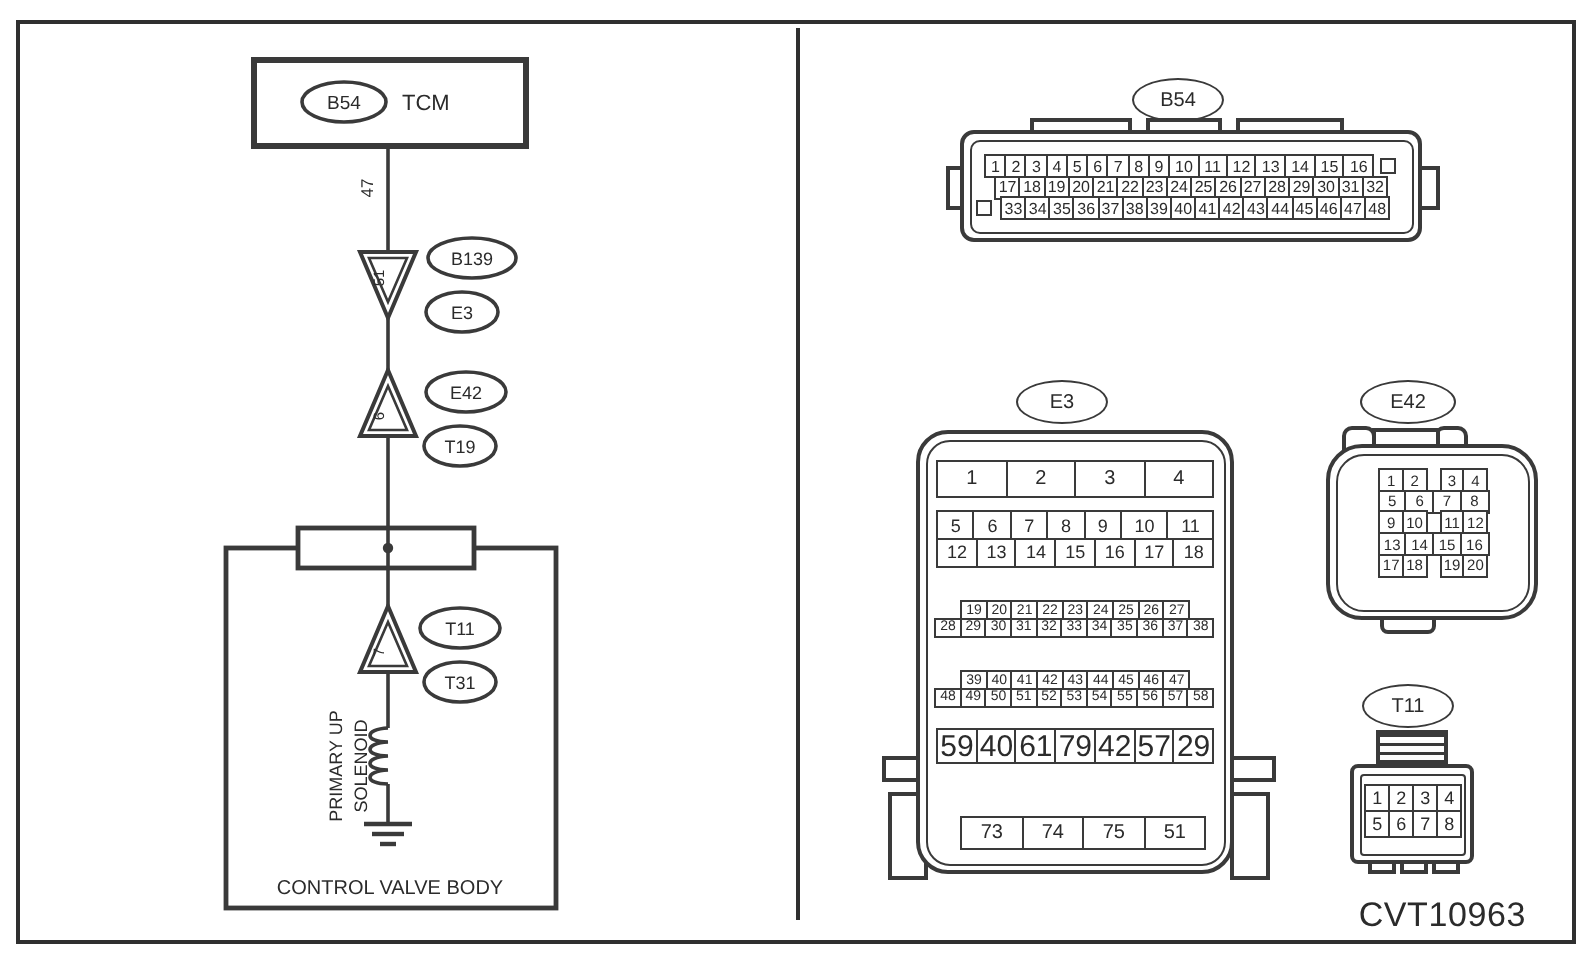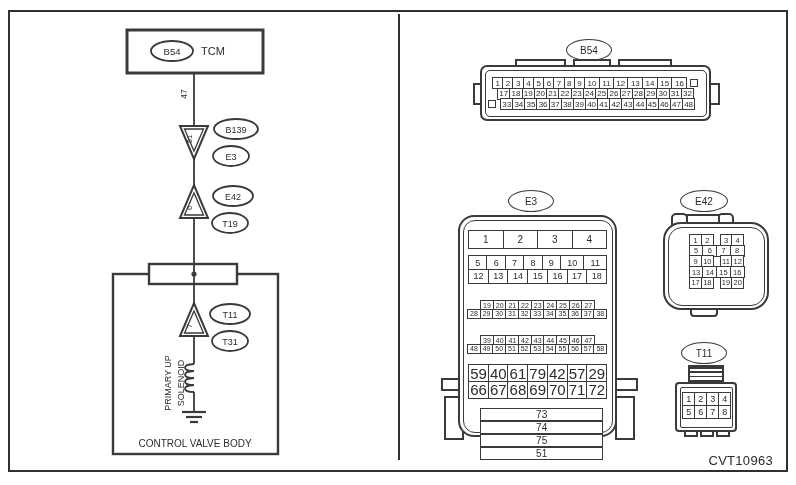--- a/index.html
+++ b/index.html
@@ -1,19 +1,19 @@
 <!DOCTYPE html>
 <html><head>
 <meta charset="utf-8">
 <style>
   html,body{margin:0;padding:0;background:#fff;font-family:"Liberation Sans",sans-serif;}
   #stage{position:relative;width:796px;height:485px;background:#fff;overflow:hidden;}
   #frame{position:absolute;left:8px;top:10px;width:776px;height:458px;border:2px solid #2f2f2f;background:#fff;}
   #divider{position:absolute;left:388px;top:2px;width:2px;height:446px;background:#2f2f2f;}
-  #figcode{position:absolute;right:13px;bottom:2px;font-size:13px;color:#2b2b2b;letter-spacing:.3px;}
+  #figcode{position:absolute;right:23px;bottom:2px;font-size:17px;color:#2b2b2b;letter-spacing:.3px;}
   svg text{fill:#2b2b2b;stroke:none;font-family:"Liberation Sans",sans-serif;}
   #schematic{position:absolute;left:0;top:0;}
 
   .oval{position:absolute;border:1.8px solid #3a3a3a;border-radius:50%;background:#fff;
         display:flex;align-items:center;justify-content:center;font-size:10px;color:#2b2b2b;}
   .shell{position:absolute;border:2px solid #3a3a3a;background:#fff;}
   .inner{position:absolute;inset:2.5px;border:1.3px solid #3a3a3a;pointer-events:none;}
   .stub{position:absolute;border:2px solid #3a3a3a;background:#fff;}
 
   .pinrow{position:absolute;display:flex;z-index:3;}
@@ -272,30 +272,21 @@
         </div>
       <div class="pinrow e3-lg2" style="left:8px;top:147px;width:138px;height:18px;">
           <div class="pin">59</div>
           <div class="pin">40</div>
           <div class="pin">61</div>
           <div class="pin">79</div>
           <div class="pin">42</div>
           <div class="pin">57</div>
           <div class="pin">29</div>
         </div>
-      <div class="pinrow e3-lg2" style="left:8px;top:163.7px;width:138px;height:18px;">
-          <div class="pin">66</div>
-          <div class="pin">67</div>
-          <div class="pin">68</div>
-          <div class="pin">69</div>
-          <div class="pin">70</div>
-          <div class="pin">71</div>
-          <div class="pin">72</div>
-        </div>
-      <div class="pinrow e3-bot" style="left:20px;top:191px;width:122px;height:17px;flex-direction:column;">
+      <div class="pinrow e3-bot" style="left:20px;top:191px;width:122px;height:17px;">
           <div class="pin">73</div>
           <div class="pin">74</div>
           <div class="pin">75</div>
           <div class="pin">51</div>
         </div>
     </div>
 
     <div class="oval" style="left:670px;top:178px;width:46px;height:20px;">
       <span>E42</span>
     </div>

